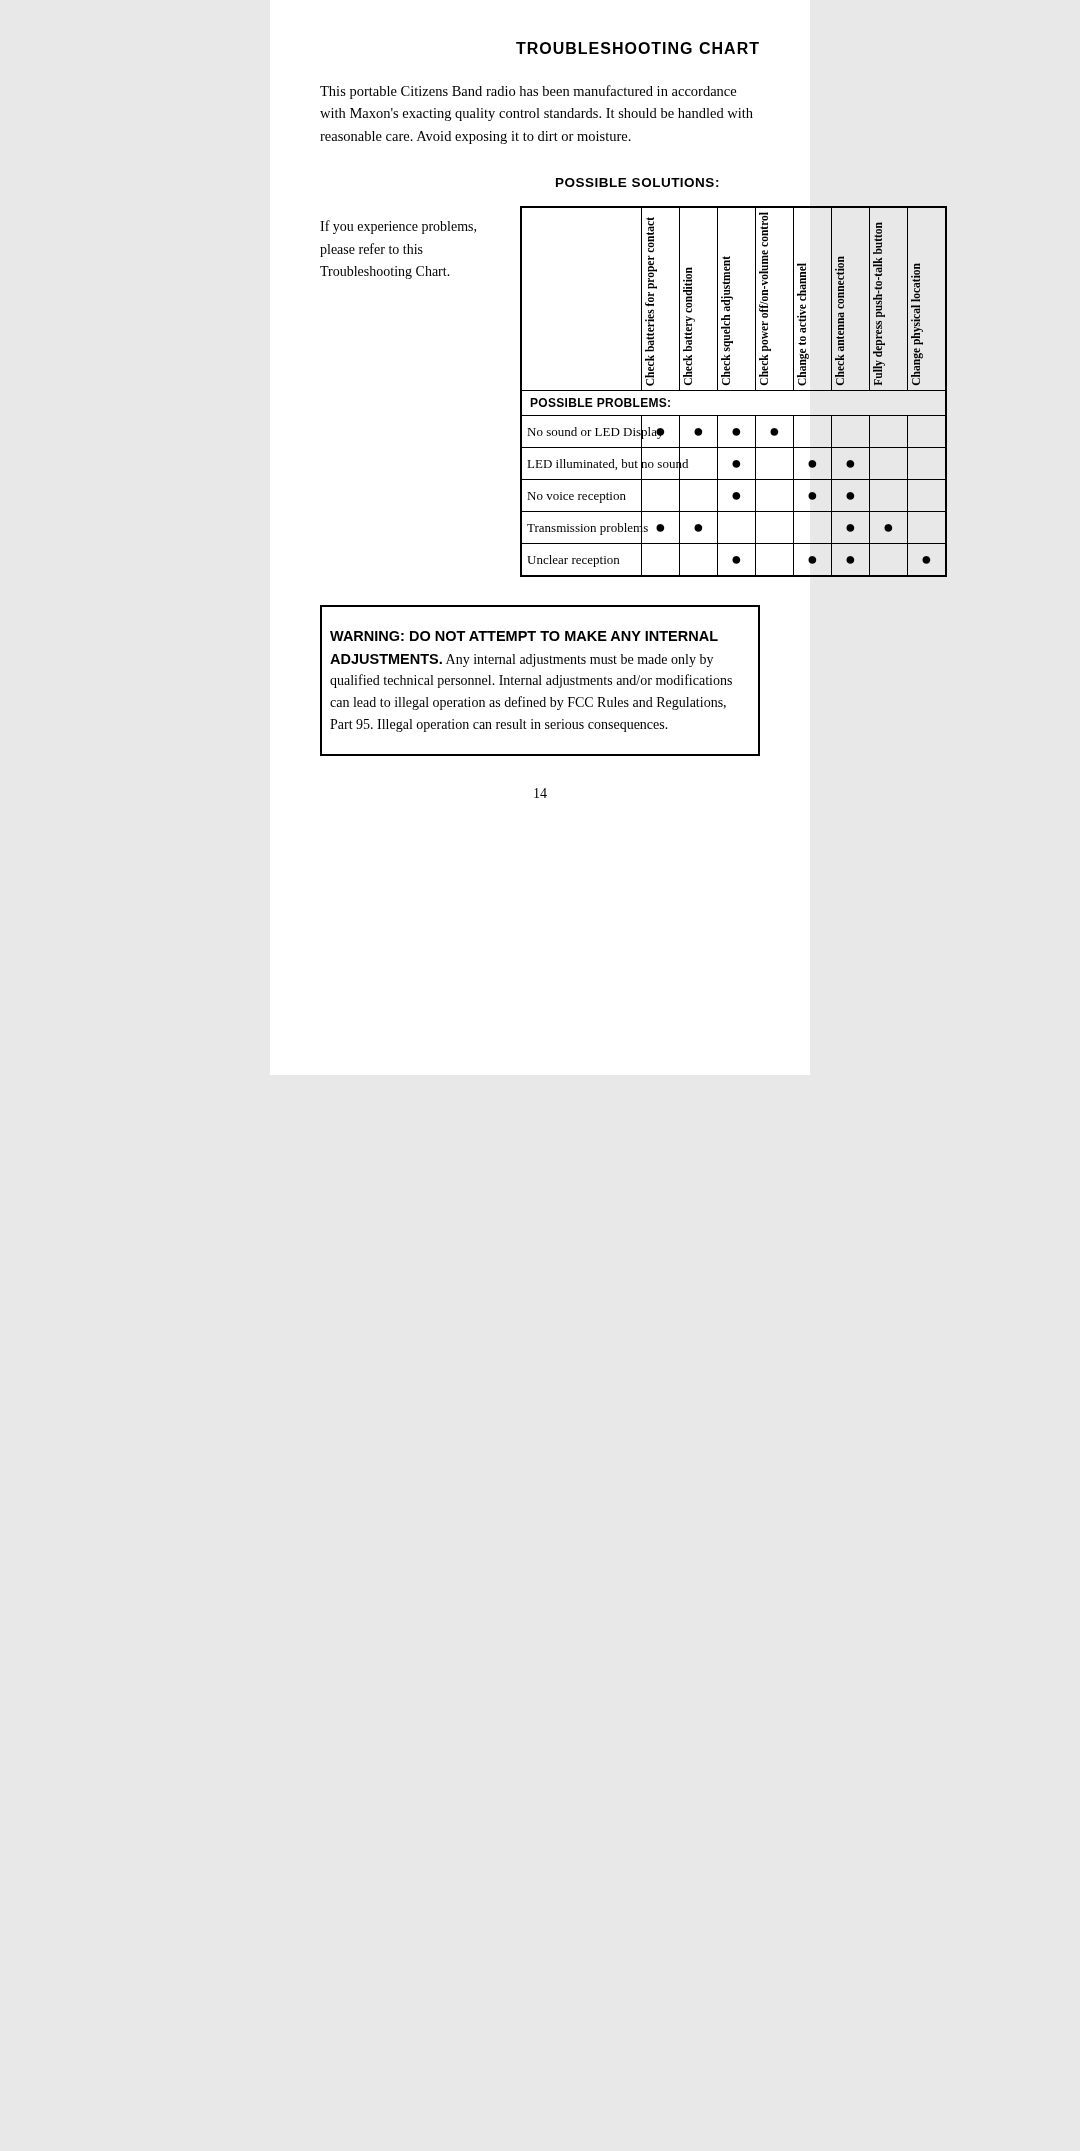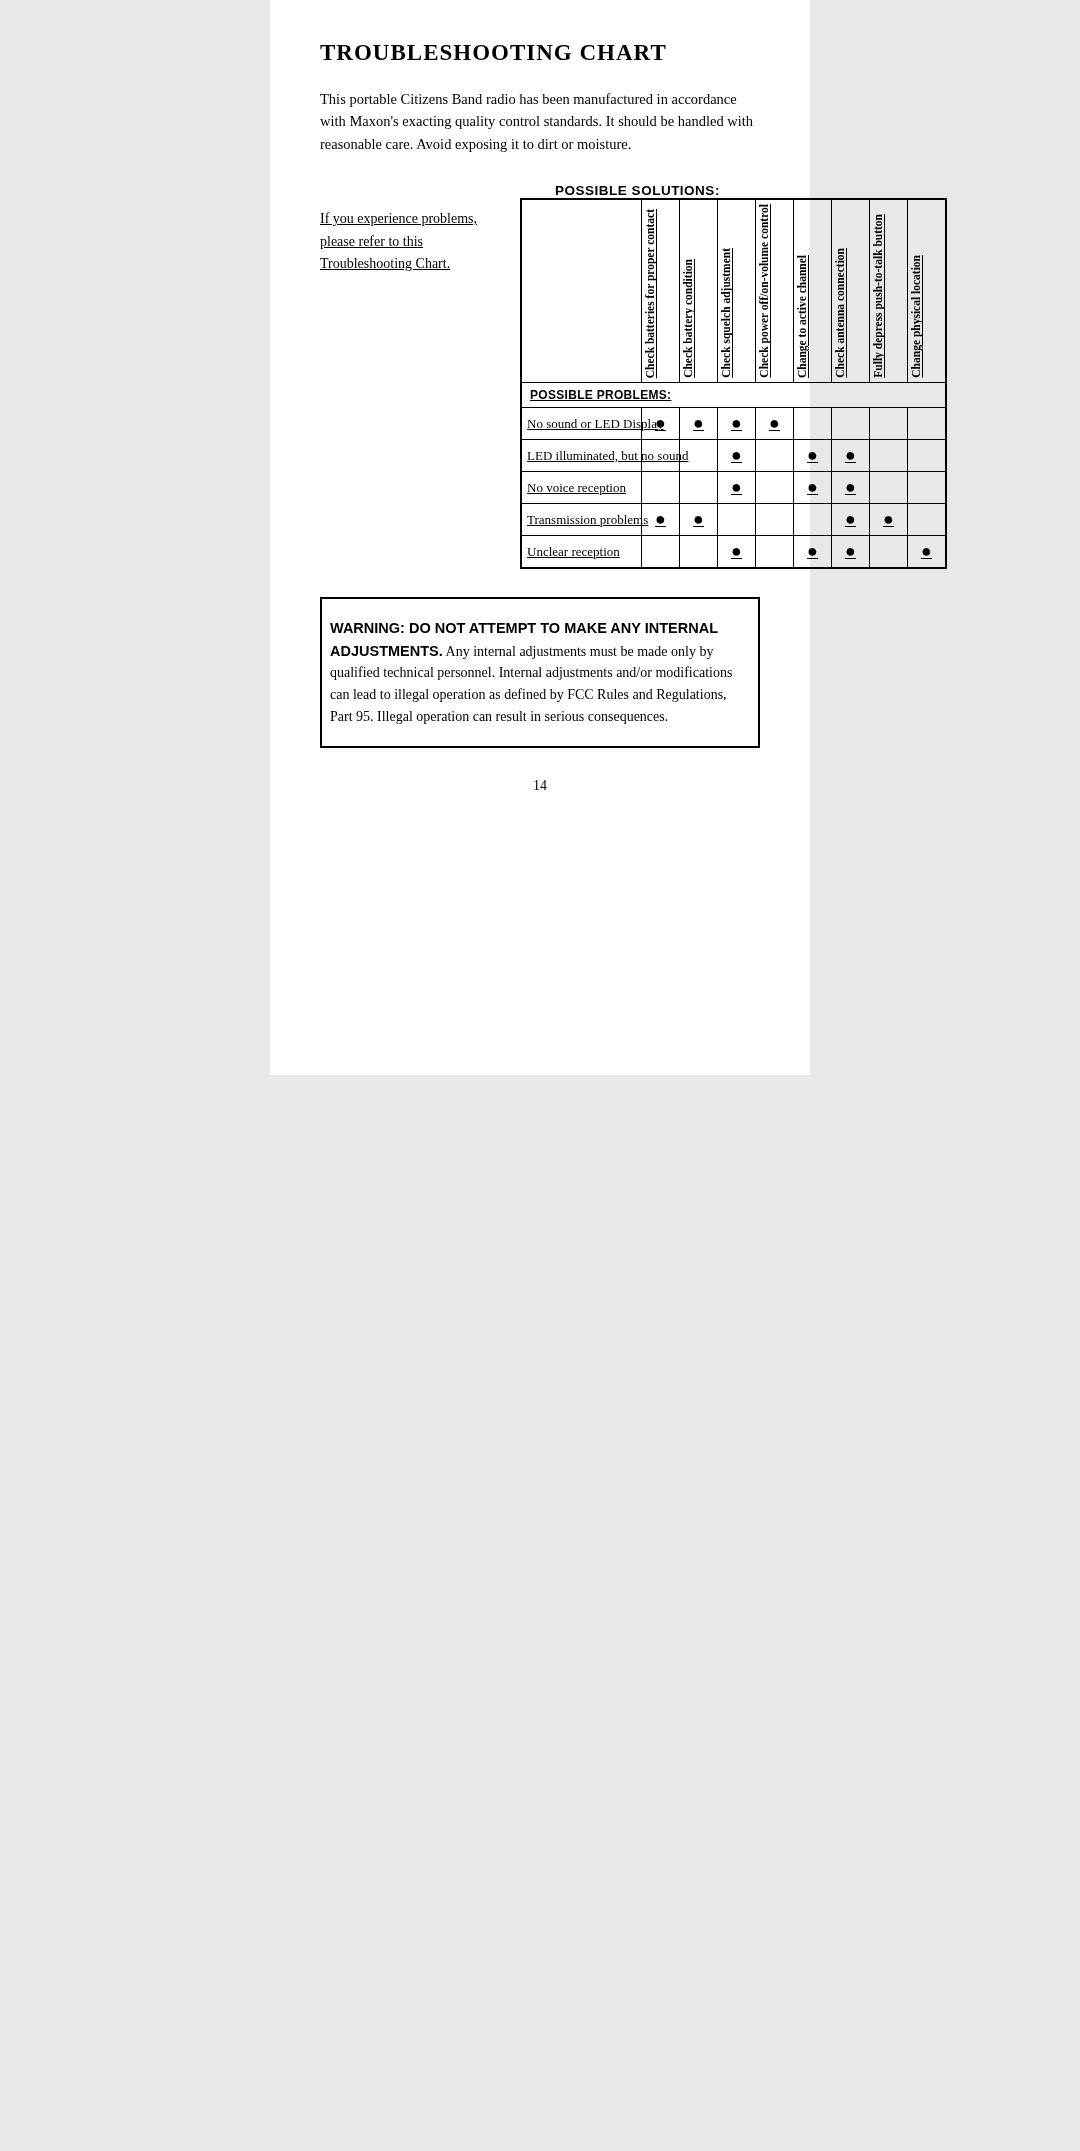--- a/index.html
+++ b/index.html
@@ -19,25 +19,25 @@
 
     .page {
       background: #ffffff;
       width: 540px;
       min-height: 1075px;
       padding: 40px 50px 50px 50px;
       position: relative;
     }
 
     .page-title {
-      text-align: left;
-      font-size: 23px;
+      text-align: right;
+      font-size: 16px;
       font-weight: 900;
       letter-spacing: 1px;
-      font-family: Liberation Serif, serif;
+      font-family: Liberation Sans, sans-serif;
       margin-bottom: 22px;
       font-variant: small-caps;
     }
 
     .intro-text {
       font-size: 14.5px;
       line-height: 1.55;
       margin-bottom: 28px;
       font-family: Georgia, serif;
     }
@@ -47,28 +47,27 @@
       flex-direction: column;
       margin-bottom: 28px;
     }
 
     .possible-solutions-label {
       font-size: 13.5px;
       font-weight: 900;
       font-family: Arial, sans-serif;
       text-align: center;
       margin-left: 195px;
-      margin-bottom: 0px;
+      margin-bottom: 16px;
       letter-spacing: 0.5px;
     }
 
     .chart-upper {
       display: flex;
       flex-direction: row;
-      text-decoration: underline;
     }
 
     .problems-intro {
       font-size: 14px;
       line-height: 1.6;
       width: 200px;
       flex-shrink: 0;
       padding-top: 10px;
       padding-right: 10px;
       font-family: Georgia, serif;

